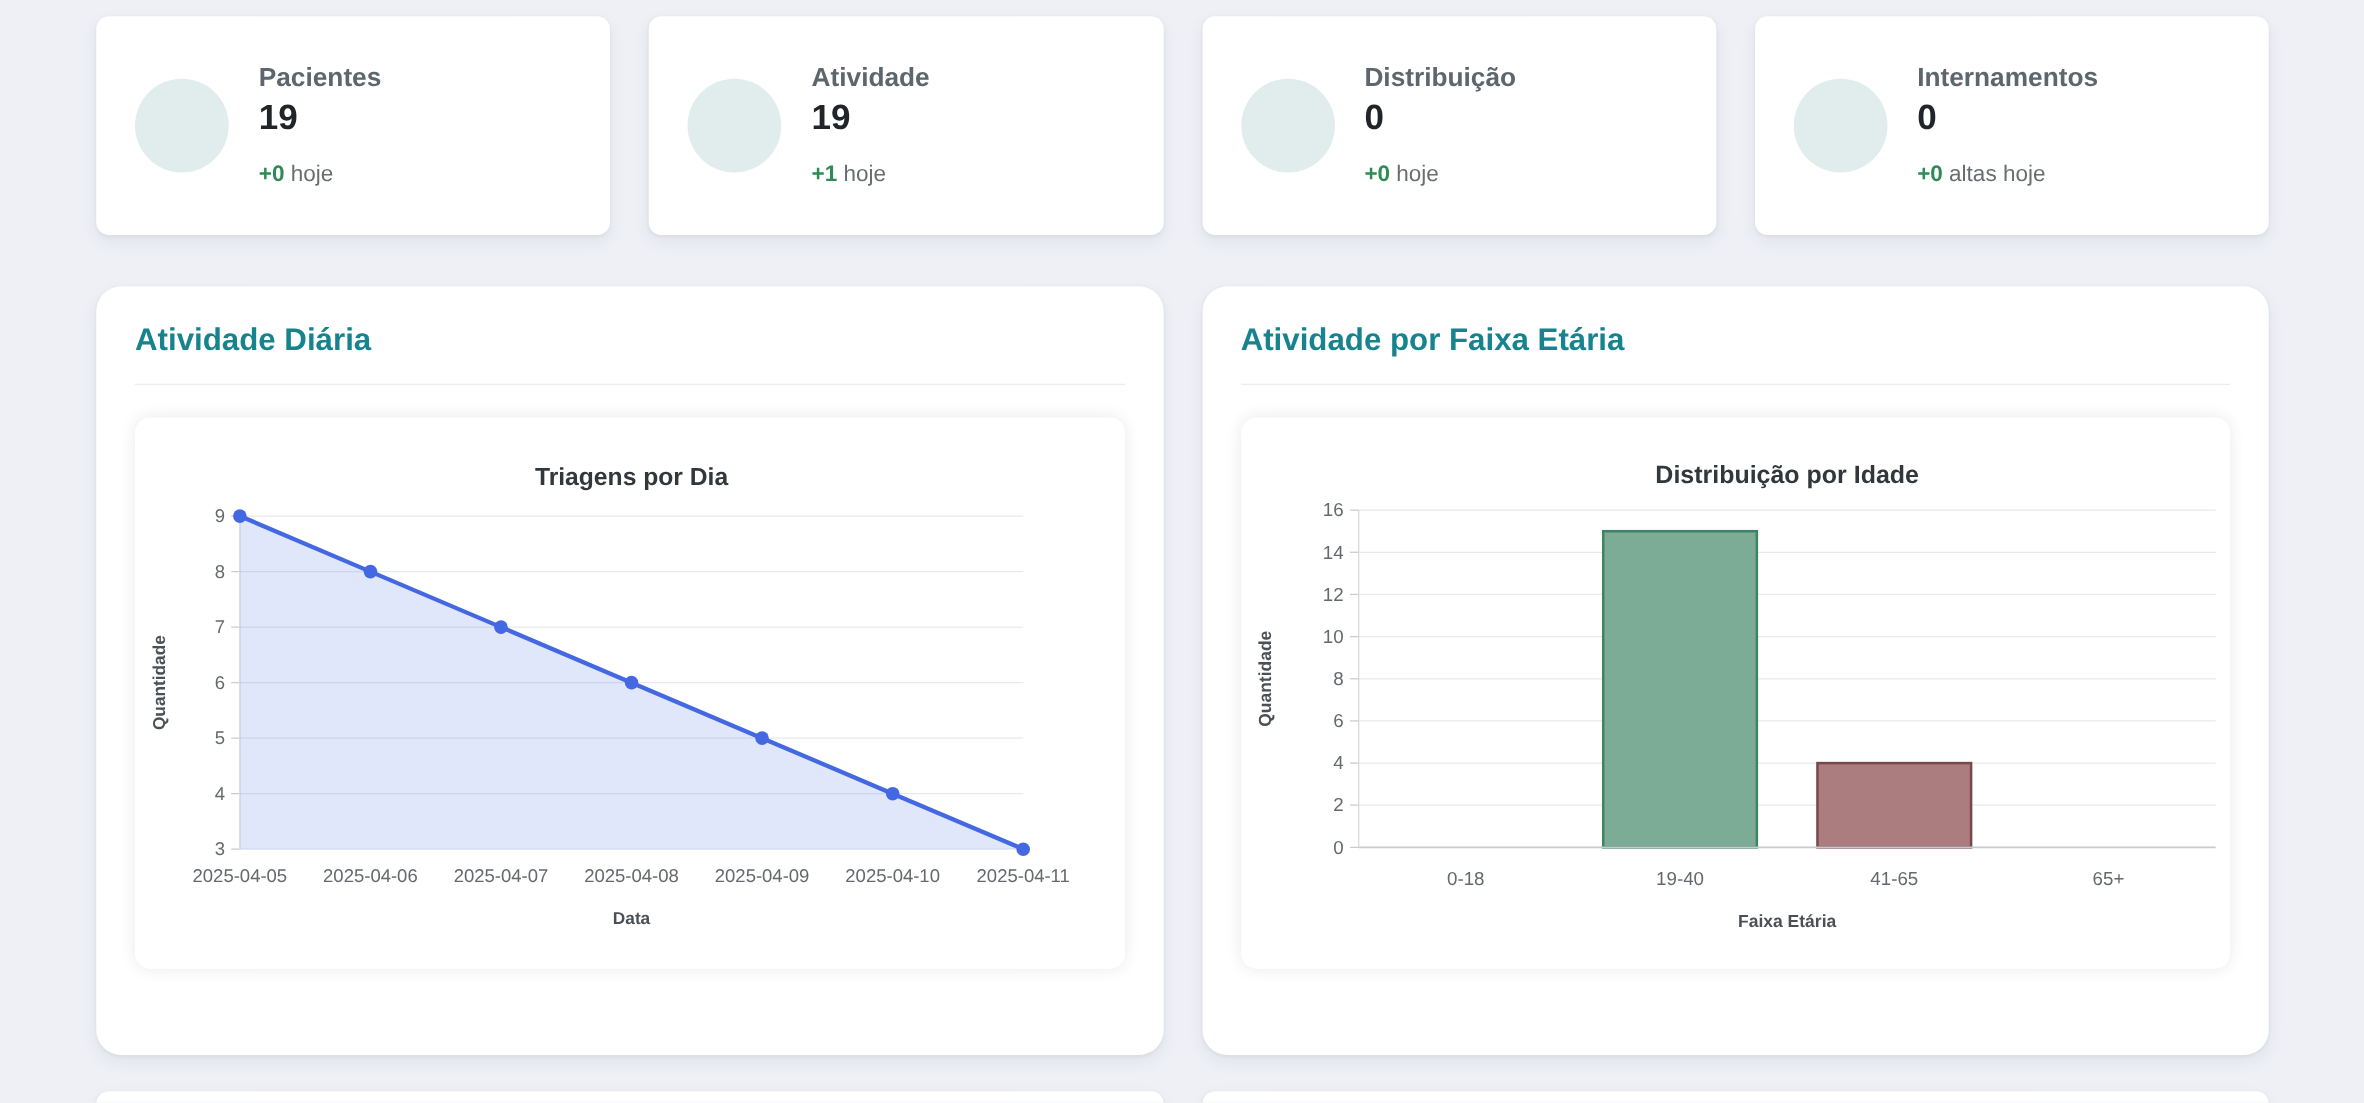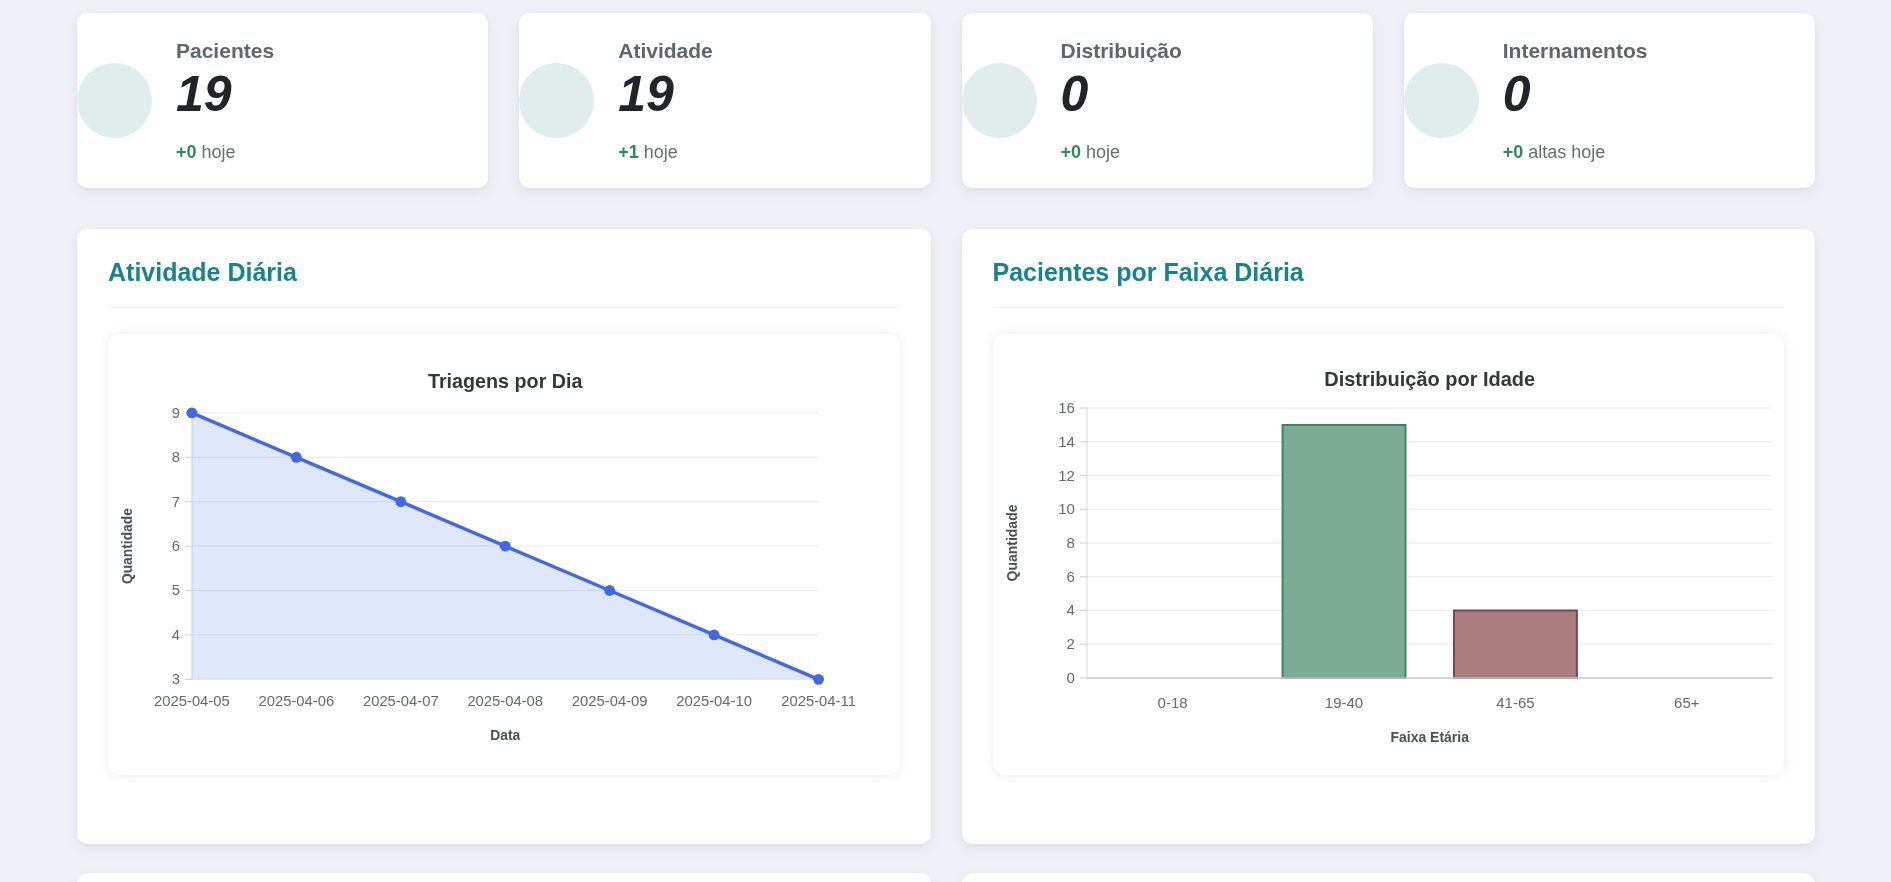--- a/index.html
+++ b/index.html
@@ -10,38 +10,38 @@
   }
   .container { padding:13px 76px 0 77px; }
 
   
   .stats-row {
     display:grid; grid-template-columns:repeat(4,1fr); gap:31px; height:175px;
   }
   .stat-card {
     background:#fff; border-radius:10px;
     box-shadow:0 1px 3px rgba(30,40,60,.05), 0 5px 14px rgba(30,40,60,.06);
-    display:flex; align-items:center; 
+    display:flex; align-items:center; padding-left:31px;
   }
   .stat-circle {
     width:75px; height:75px; border-radius:50%;
     background:var(--circle-bg,#e0edec); flex:0 0 75px;
   }
   .stat-text { margin-left:24px; display:flex; flex-direction:column; }
   .stat-title { font-size:21px; font-weight:bold; color:#5c666d; }
-  .stat-value { font-size:50px; font-weight:bold; color:#212529; margin-top:4px; line-height:1.1;font-style:italic; }
+  .stat-value { font-size:28px; font-weight:bold; color:#212529; margin-top:4px; line-height:1.1; }
   .stat-delta { font-size:18px; color:#686d71; margin-top:20px; }
   .stat-delta .delta-num { color:var(--positive,#2e8b57); font-weight:bold; }
 
   
   .charts-row {
     display:grid; grid-template-columns:1fr 1fr; gap:31px; margin-top:41px; height:615px;
   }
   .section-card {
-    background:#fff; border-radius:10px;
+    background:#fff; border-radius:20px;
     box-shadow:0 1px 3px rgba(30,40,60,.05), 0 5px 14px rgba(30,40,60,.06);
     padding:28px 31px 0 31px;
   }
   .section-heading {
     color:var(--accent,#17838f); font-size:25px; font-weight:bold; line-height:1.2;
   }
   .section-divider {
     height:1px; background:#ebecef; margin-top:20px; border:none;
   }
   .chart-panel {
@@ -144,21 +144,21 @@
             <text x="190.83333333333331" y="374" text-anchor="middle" font-size="15" fill="#65696e">2025-04-06</text>
             <text x="296.66666666666663" y="374" text-anchor="middle" font-size="15" fill="#65696e">2025-04-07</text>
             <text x="402.5" y="374" text-anchor="middle" font-size="15" fill="#65696e">2025-04-08</text>
             <text x="508.3333333333333" y="374" text-anchor="middle" font-size="15" fill="#65696e">2025-04-09</text>
             <text x="614.1666666666666" y="374" text-anchor="middle" font-size="15" fill="#65696e">2025-04-10</text>
             <text x="720" y="374" text-anchor="middle" font-size="15" fill="#65696e">2025-04-11</text>
           </svg>
       </div>
     </div>
     <div class="section-card">
-      <div class="section-heading">Pacientes por Faixa Diária</div>
+      <div class="section-heading">Atividade por Faixa Etária</div>
       <hr class="section-divider">
       <div class="chart-panel">
         <svg id="bar-chart" viewBox="0 0 792 441">
             <line x1="94" y1="344" x2="780" y2="344" stroke="#e8e9ed" stroke-width="1"></line>
             <line x1="87" y1="344" x2="94" y2="344" stroke="#c9cbd0" stroke-width="1"></line>
             <text x="82" y="349" text-anchor="end" font-size="15" fill="#65696e">0</text>
             <line x1="94" y1="310.25" x2="780" y2="310.25" stroke="#e8e9ed" stroke-width="1"></line>
             <line x1="87" y1="310.25" x2="94" y2="310.25" stroke="#c9cbd0" stroke-width="1"></line>
             <text x="82" y="315.25" text-anchor="end" font-size="15" fill="#65696e">2</text>
             <line x1="94" y1="276.5" x2="780" y2="276.5" stroke="#e8e9ed" stroke-width="1"></line>

